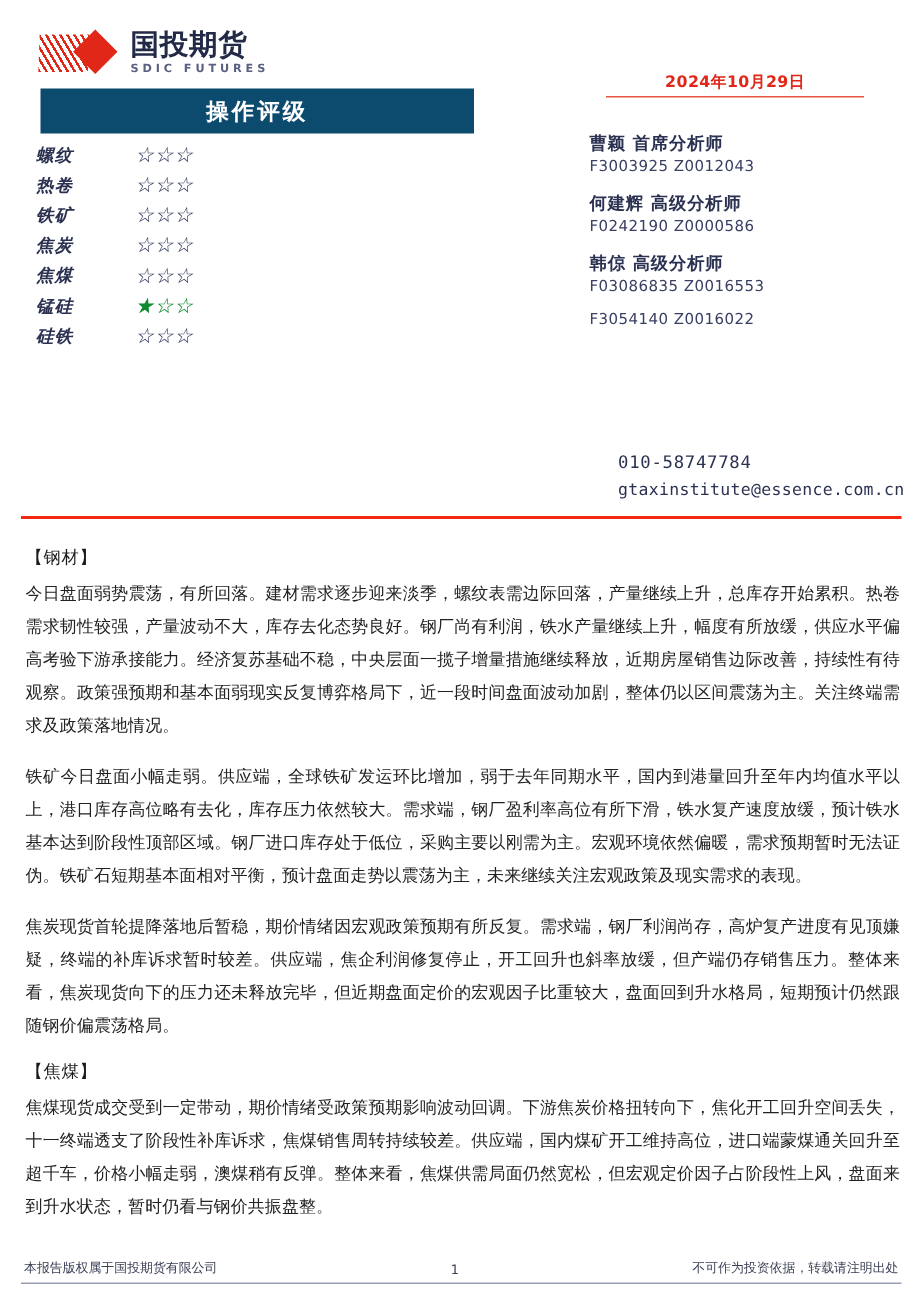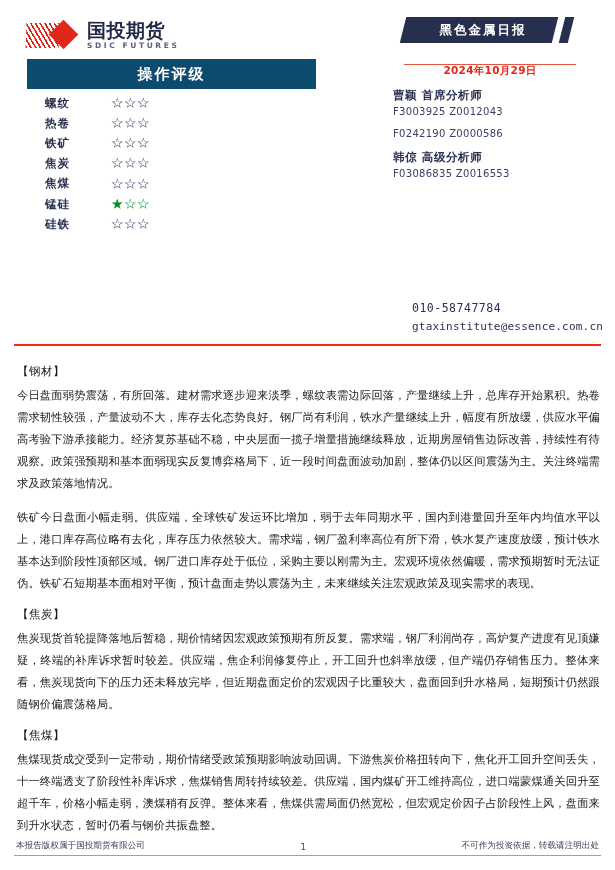--- a/index.html
+++ b/index.html
@@ -97,23 +97,24 @@
   }
   .ratings-bar-title {
     color: #ffffff;
     font-size: 15px;
     font-weight: bold;
     letter-spacing: 2px;
     font-family: "DejaVu Serif", "Liberation Serif", serif;
   }
   .ratings-table {
     position: absolute;
-    left: 39px;
+    left: 18px;
     top: 93px;
     width: 289px;
+    font-style: italic;
   }
   .rating-row {
     display: flex;
     align-items: center;
     height: 20.2px;
   }
   .rating-name {
     width: 72px;
     padding-left: 6px;
     box-sizing: border-box;
@@ -170,21 +171,21 @@
     justify-content: center;
     color: #ffffff;
     font-size: 12.5px;
     font-weight: bold;
     letter-spacing: 2px;
     font-family: "DejaVu Serif", "Liberation Serif", serif;
   }
   .date-line {
     position: absolute;
     left: 404px;
-    top: 64px;
+    top: 48px;
     width: 172px;
     text-align: center;
     color: #e02718;
     font-size: 10.5px;
     font-weight: bold;
     font-family: "DejaVu Sans", "Liberation Sans", sans-serif;
     letter-spacing: 0.3px;
   }
   .date-underline {
     position: absolute;
@@ -344,55 +345,51 @@
         <div class="rating-row">
           <div class="rating-name">锰硅</div>
           <div class="rating-stars" style="color: rgb(15, 138, 46);"><span class="star">★</span><span class="star">☆</span><span class="star">☆</span></div>
         </div>
         <div class="rating-row">
           <div class="rating-name">硅铁</div>
           <div class="rating-stars" style="color: rgb(62, 69, 102);"><span class="star">☆</span><span class="star">☆</span><span class="star">☆</span></div>
         </div>
       </div>
 
-    <div class="banner-wrap">
-      <div class="banner-main"></div>
-      <div class="banner-tip"></div>
-      <div class="banner-label">黑色金属日报</div>
-    </div>
 
     <div class="date-line">2024年10月29日</div>
     <div class="date-underline"></div>
 
     <div class="analysts">
         <div class="analyst-name">曹颖  首席分析师</div>
         <div class="analyst-code">F3003925  Z0012043</div>
+        <div class="analyst-name">何建辉  高级分析师</div>
         <div class="analyst-code">F0242190  Z0000586</div>
         <div class="analyst-name">韩倞  高级分析师</div>
         <div class="analyst-code">F03086835  Z0016553</div>
+        <div class="analyst-code">F3054140  Z0016022</div>
       </div>
 
     <div class="contact-block">
       <div class="contact-phone">010-58747784</div>
       <div class="contact-email">gtaxinstitute@essence.com.cn</div>
     </div>
 
     <div class="red-divider"></div>
   </div>
 
   <div class="content">
       <div class="section">
         <div class="section-title">【钢材】</div>
         <div class="section-body">今日盘面弱势震荡，有所回落。建材需求逐步迎来淡季，螺纹表需边际回落，产量继续上升，总库存开始累积。热卷需求韧性较强，产量波动不大，库存去化态势良好。钢厂尚有利润，铁水产量继续上升，幅度有所放缓，供应水平偏高考验下游承接能力。经济复苏基础不稳，中央层面一揽子增量措施继续释放，近期房屋销售边际改善，持续性有待观察。政策强预期和基本面弱现实反复博弈格局下，近一段时间盘面波动加剧，整体仍以区间震荡为主。关注终端需求及政策落地情况。</div>
       </div>
       <div class="section">
         <div class="section-body">铁矿今日盘面小幅走弱。供应端，全球铁矿发运环比增加，弱于去年同期水平，国内到港量回升至年内均值水平以上，港口库存高位略有去化，库存压力依然较大。需求端，钢厂盈利率高位有所下滑，铁水复产速度放缓，预计铁水基本达到阶段性顶部区域。钢厂进口库存处于低位，采购主要以刚需为主。宏观环境依然偏暖，需求预期暂时无法证伪。铁矿石短期基本面相对平衡，预计盘面走势以震荡为主，未来继续关注宏观政策及现实需求的表现。</div>
       </div>
       <div class="section">
-        <div class="section-title">【焦炭】</div>
         <div class="section-body">焦炭现货首轮提降落地后暂稳，期价情绪因宏观政策预期有所反复。需求端，钢厂利润尚存，高炉复产进度有见顶嫌疑，终端的补库诉求暂时较差。供应端，焦企利润修复停止，开工回升也斜率放缓，但产端仍存销售压力。整体来看，焦炭现货向下的压力还未释放完毕，但近期盘面定价的宏观因子比重较大，盘面回到升水格局，短期预计仍然跟随钢价偏震荡格局。</div>
       </div>
       <div class="section">
         <div class="section-title">【焦煤】</div>
         <div class="section-body">焦煤现货成交受到一定带动，期价情绪受政策预期影响波动回调。下游焦炭价格扭转向下，焦化开工回升空间丢失，十一终端透支了阶段性补库诉求，焦煤销售周转持续较差。供应端，国内煤矿开工维持高位，进口端蒙煤通关回升至超千车，价格小幅走弱，澳煤稍有反弹。整体来看，焦煤供需局面仍然宽松，但宏观定价因子占阶段性上风，盘面来到升水状态，暂时仍看与钢价共振盘整。</div>
       </div>
     </div>
 
   <div class="footer-rule"></div>
   <div class="footer">

